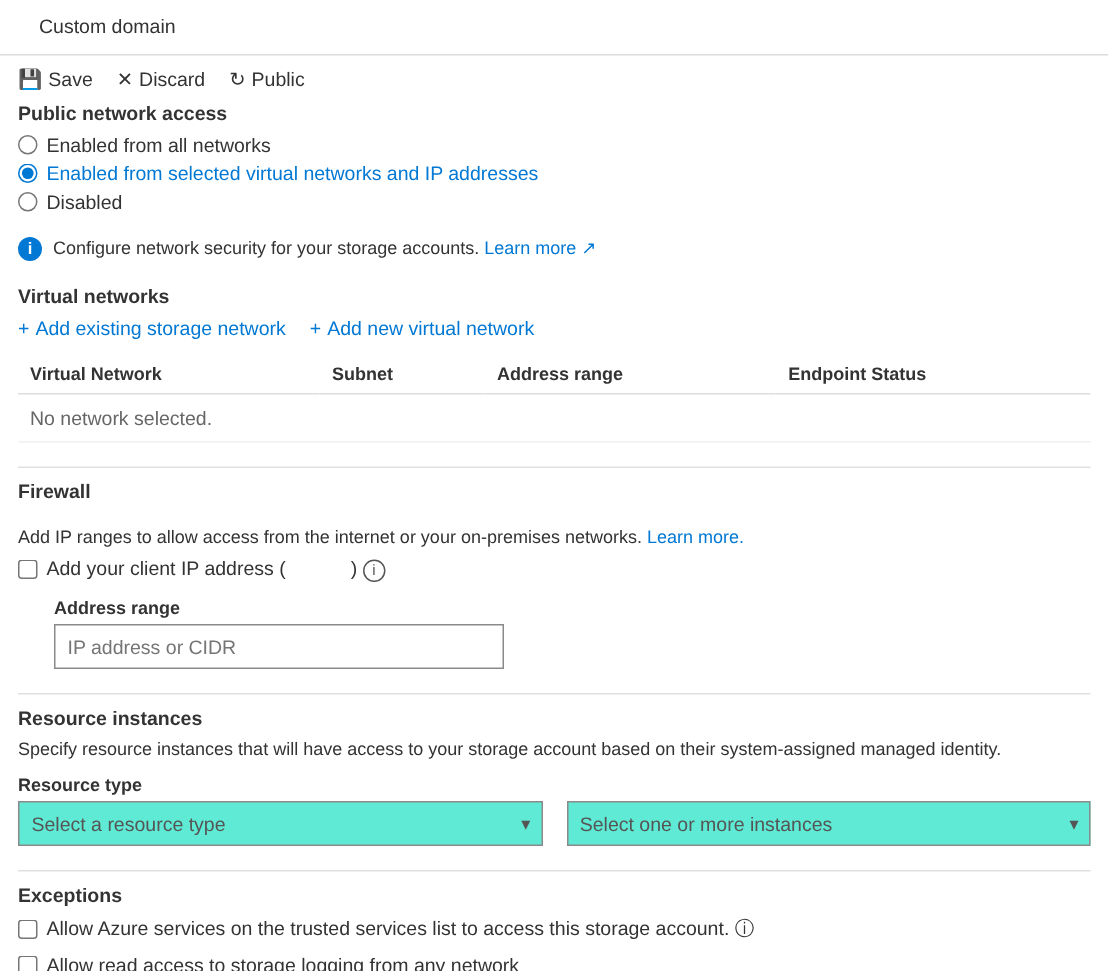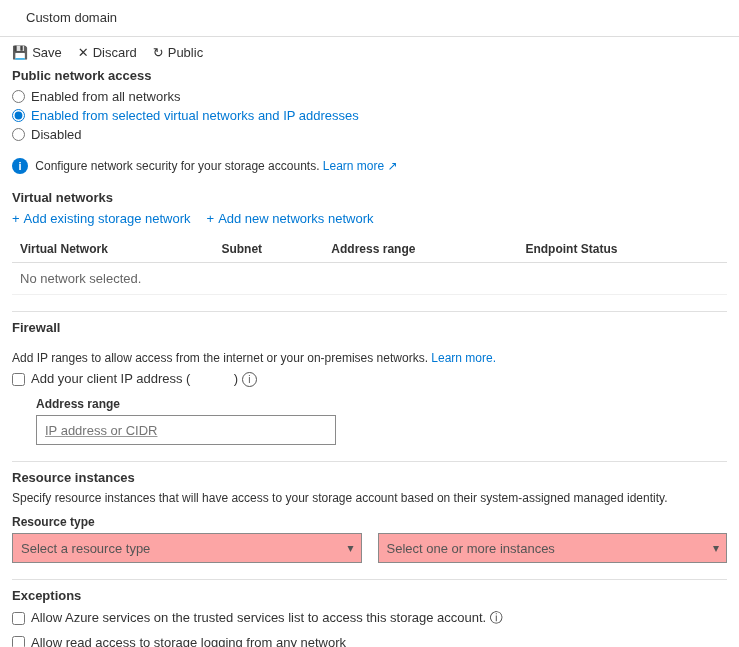--- a/index.html
+++ b/index.html
@@ -159,21 +159,20 @@
     }
     .ip-input {
       margin-left: 24px;
       width: 300px;
       height: 30px;
       border: 1px solid #8a8a8a;
       padding: 4px 8px;
       font-size: 13px;
       color: #999;
       outline: none;
-      text-decoration: underline;
     }
     .resource-section {
       margin-bottom: 16px;
     }
     .resource-desc {
       font-size: 12px;
       color: #333;
       margin-bottom: 10px;
     }
     .resource-fields {
@@ -190,21 +189,21 @@
       margin-bottom: 4px;
       color: #333;
     }
     .select-box {
       width: 100%;
       height: 30px;
       border: 1px solid #8a8a8a;
       padding: 4px 8px;
       font-size: 13px;
       color: #555;
-      background: #fca5a5;
+      background: #5eead4;
       appearance: none;
       cursor: pointer;
       position: relative;
     }
     .select-wrapper {
       position: relative;
     }
     .select-wrapper::after {
       content: '▾';
       position: absolute;
@@ -290,21 +289,21 @@
 
   <div class="vnet-section">
     <div class="section-title">Virtual networks</div>
     <div class="vnet-actions">
       <button class="vnet-action-btn">
         <span>+</span>
         <span>Add existing storage network</span>
       </button>
       <button class="vnet-action-btn">
         <span>+</span>
-        <span>Add new networks network</span>
+        <span>Add new virtual network</span>
       </button>
     </div>
     <table class="table">
       <thead>
         <tr>
           <th>Virtual Network</th>
           <th>Subnet</th>
           <th>Address range</th>
           <th>Endpoint Status</th>
         </tr>

